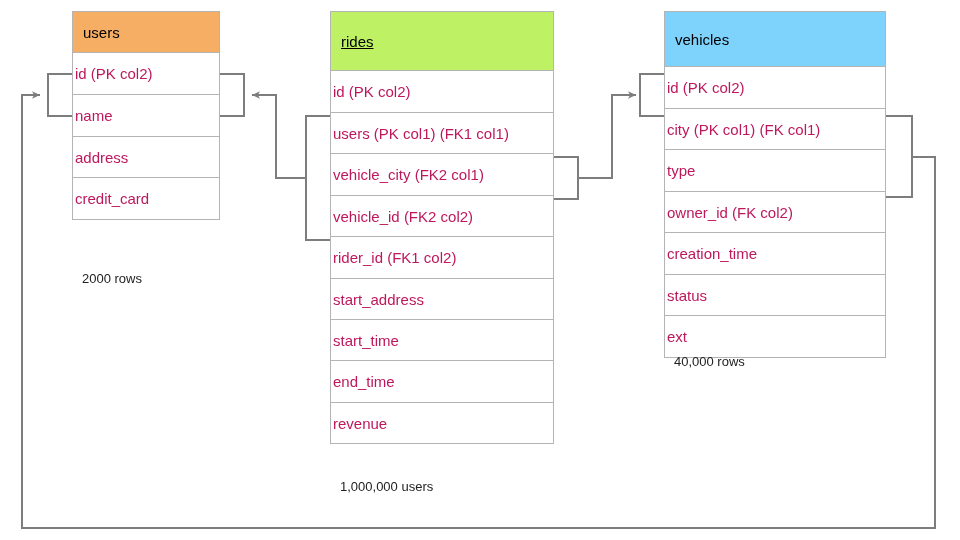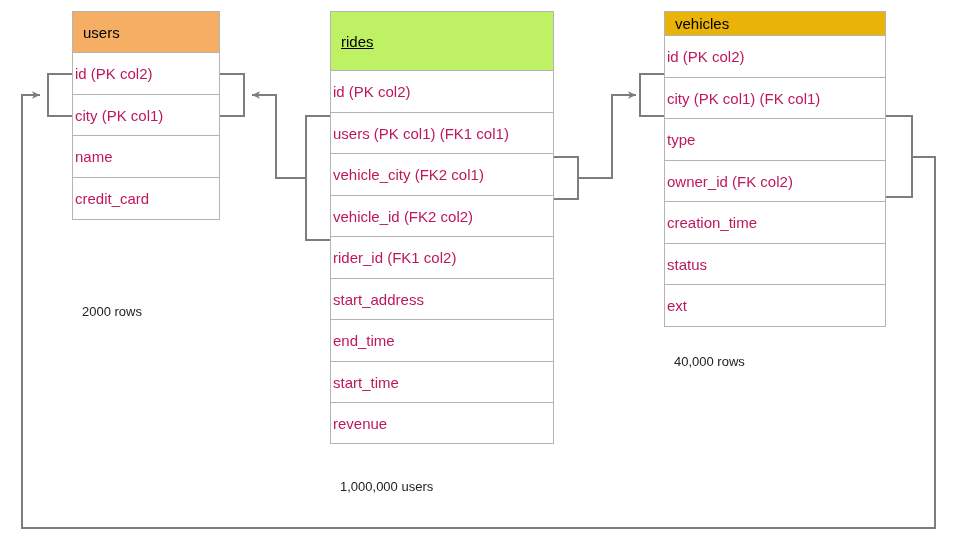--- a/index.html
+++ b/index.html
@@ -80,31 +80,31 @@
     </g>
   </svg>
 
   <div class="table" style="left:72px;top:11px;width:148px;">
     <div class="thead" style="height:42px;background:#F5AE63;">
       <span>users</span>
     </div>
     <div class="trow" style="height:42px;">
         <span>id (PK col2)</span>
       </div>
-    <div class="trow" style="height:41px;">
-        <span>city (PK col1)</span>
-      </div>
     <div class="trow" style="height:42px;">
         <span>name</span>
+      </div>
+    <div class="trow" style="height:41px;">
+        <span>address</span>
       </div>
     <div class="trow" style="height:42px;align-items:center;">
         <span>credit_card</span>
       </div>
   </div>
-  <div class="rowcount" style="left:82px;top:271px;margin-top:33px;">2000 rows</div>
+  <div class="rowcount" style="left:82px;top:271px;">2000 rows</div>
 
   <div class="table" style="left:330px;top:11px;width:224px;">
     <div class="thead" style="height:60px;background:#bef264;text-decoration:underline;">
       <span>rides</span>
     </div>
     <div class="trow" style="height:42px;">
         <span>id (PK col2)</span>
       </div>
     <div class="trow" style="height:41px;">
         <span>users (PK col1) (FK1 col1)</span>
@@ -114,34 +114,34 @@
       </div>
     <div class="trow" style="height:41px;">
         <span>vehicle_id (FK2 col2)</span>
       </div>
     <div class="trow" style="height:42px;">
         <span>rider_id (FK1 col2)</span>
       </div>
     <div class="trow" style="height:41px;">
         <span>start_address</span>
       </div>
+    <div class="trow" style="height:41px;">
+        <span>start_time</span>
+      </div>
     <div class="trow" style="height:42px;">
         <span>end_time</span>
-      </div>
-    <div class="trow" style="height:41px;">
-        <span>start_time</span>
       </div>
     <div class="trow" style="height:41px;">
         <span>revenue</span>
       </div>
   </div>
   <div class="rowcount" style="left:340px;top:479px;">1,000,000 users</div>
 
   <div class="table" style="left:664px;top:11px;width:222px;">
-    <div class="thead" style="height:25px;background:#eab308;">
+    <div class="thead" style="height:56px;background:#7dd3fc;">
       <span>vehicles</span>
     </div>
     <div class="trow" style="height:42px;">
         <span>id (PK col2)</span>
       </div>
     <div class="trow" style="height:41px;">
         <span>city (PK col1) (FK col1)</span>
       </div>
     <div class="trow" style="height:42px;">
         <span>type</span>

